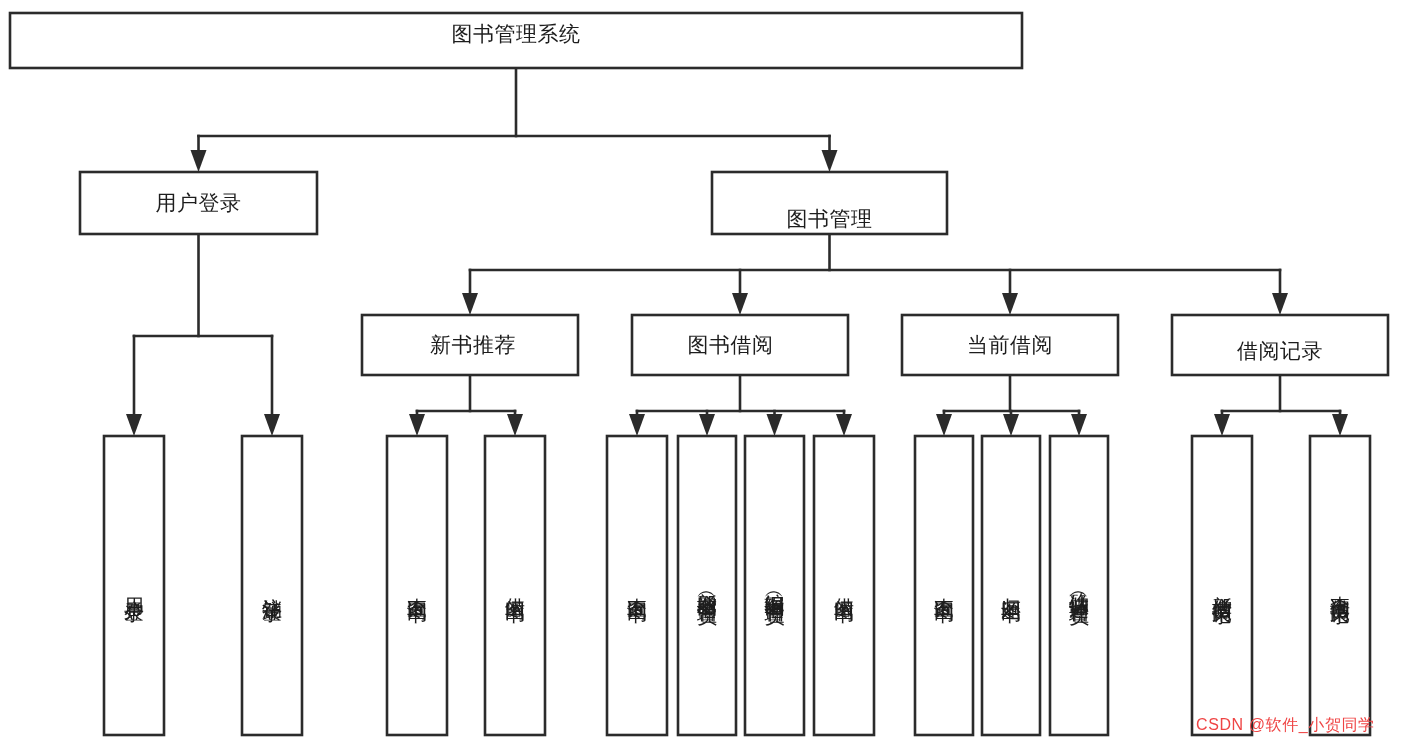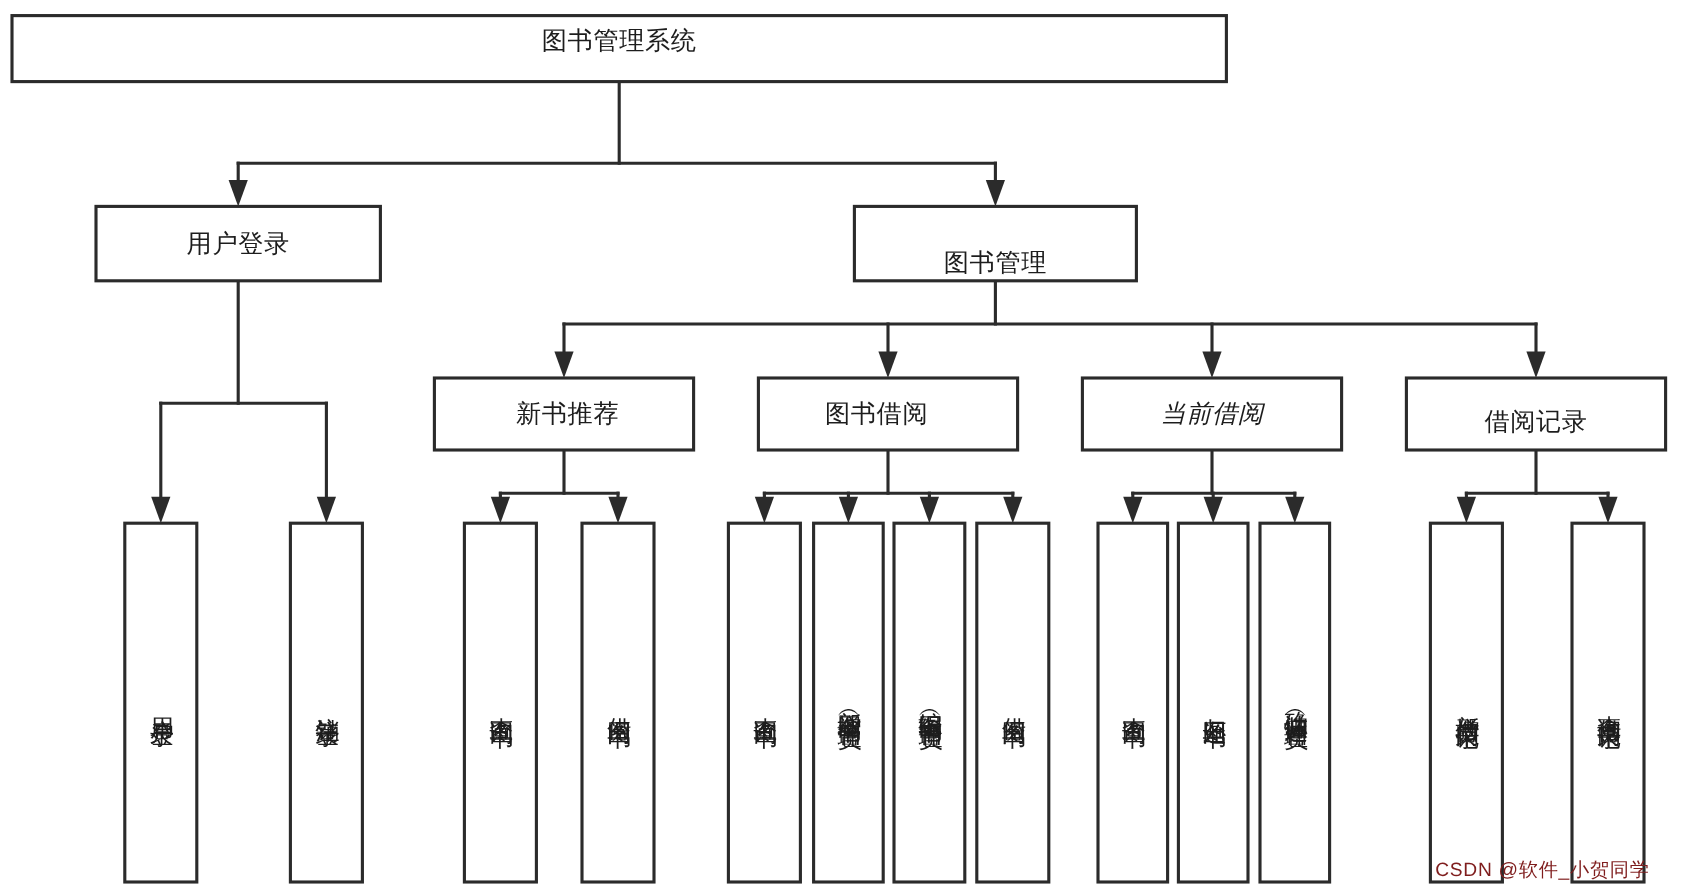--- a/index.html
+++ b/index.html
@@ -61,21 +61,21 @@
     color: #1d1d1d;
     font-size: 20px;
     writing-mode: vertical-rl;
     text-orientation: upright;
     letter-spacing: 2px;
     line-height: 1.05;
     pointer-events: none;
   }
   .watermark {
     position: absolute;
-    color: #7f1d1d;
+    color: #ef4444;
     font-size: 16px;
     letter-spacing: 0.6px;
     white-space: nowrap;
     pointer-events: none;
   }
 </style>
 </head>
 <body>
 
 <div id="diagram-root">
@@ -158,21 +158,21 @@
         <rect x="1310" y="436" width="60" height="299" class="node-box"></rect>
       </g>
   </svg>
 
   <div id="labels-layer">
       <div class="node-label-h" style="left: 10px; top: 13px; width: 1012px; height: 42px;">图书管理系统</div>
       <div class="node-label-h" style="left: 80px; top: 172px; width: 237px; height: 62px;">用户登录</div>
       <div class="node-label-h" style="left: 712px; top: 188px; width: 235px; height: 62px;">图书管理</div>
       <div class="node-label-h" style="left: 362px; top: 315px; width: 222px; height: 60px;">新书推荐</div>
       <div class="node-label-h" style="left: 632px; top: 315px; width: 197px; height: 60px;">图书借阅</div>
-      <div class="node-label-h" style="left: 902px; top: 315px; width: 216px; height: 60px; font-style: italic;">当前借阅</div>
+      <div class="node-label-h" style="left: 902px; top: 315px; width: 216px; height: 60px;">当前借阅</div>
       <div class="node-label-h" style="left: 1172px; top: 315px; width: 216px; height: 72px;">借阅记录</div>
       <div class="node-label-v" style="left: 104px; top: 436px; width: 60px; height: 299px;">用户登录</div>
       <div class="node-label-v" style="left: 242px; top: 436px; width: 60px; height: 299px;">注销登录</div>
       <div class="node-label-v" style="left: 387px; top: 436px; width: 60px; height: 299px;">查询图书</div>
       <div class="node-label-v" style="left: 485px; top: 436px; width: 60px; height: 299px;">借阅图书</div>
       <div class="node-label-v" style="left: 607px; top: 436px; width: 60px; height: 299px;">查询图书</div>
       <div class="node-label-v" style="left: 678px; top: 436px; width: 58px; height: 299px;">新增图书（管理员）</div>
       <div class="node-label-v" style="left: 745px; top: 436px; width: 59px; height: 299px;">编辑图书（管理员）</div>
       <div class="node-label-v" style="left: 814px; top: 436px; width: 60px; height: 299px;">借阅图书</div>
       <div class="node-label-v" style="left: 915px; top: 436px; width: 58px; height: 299px;">查询图书</div>

